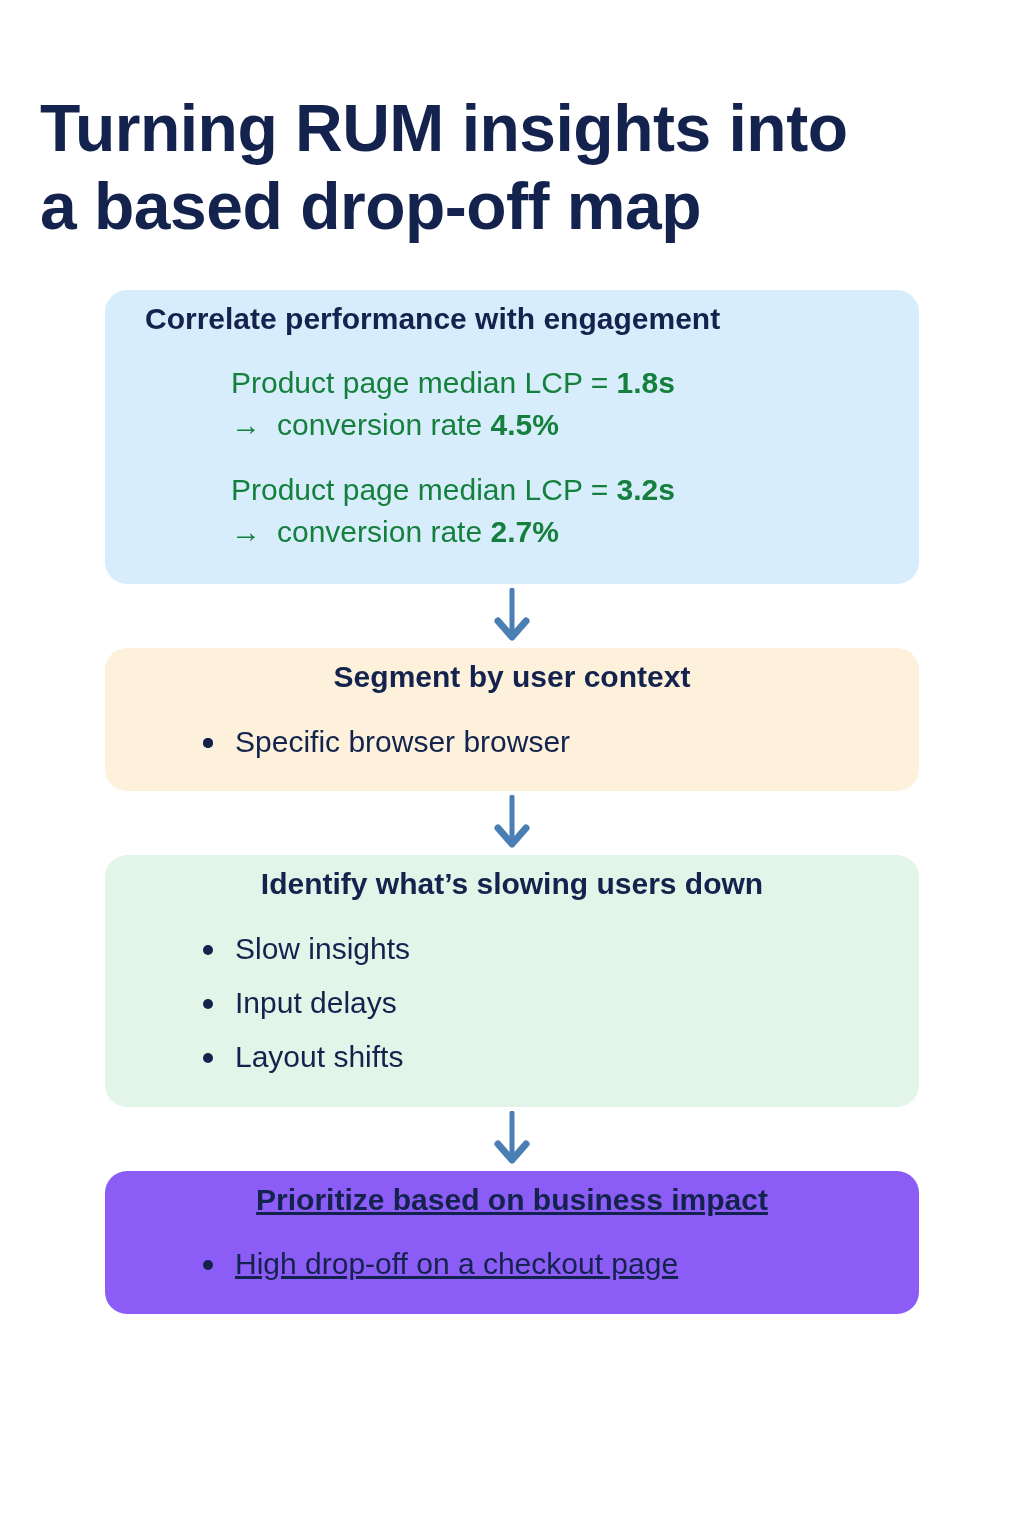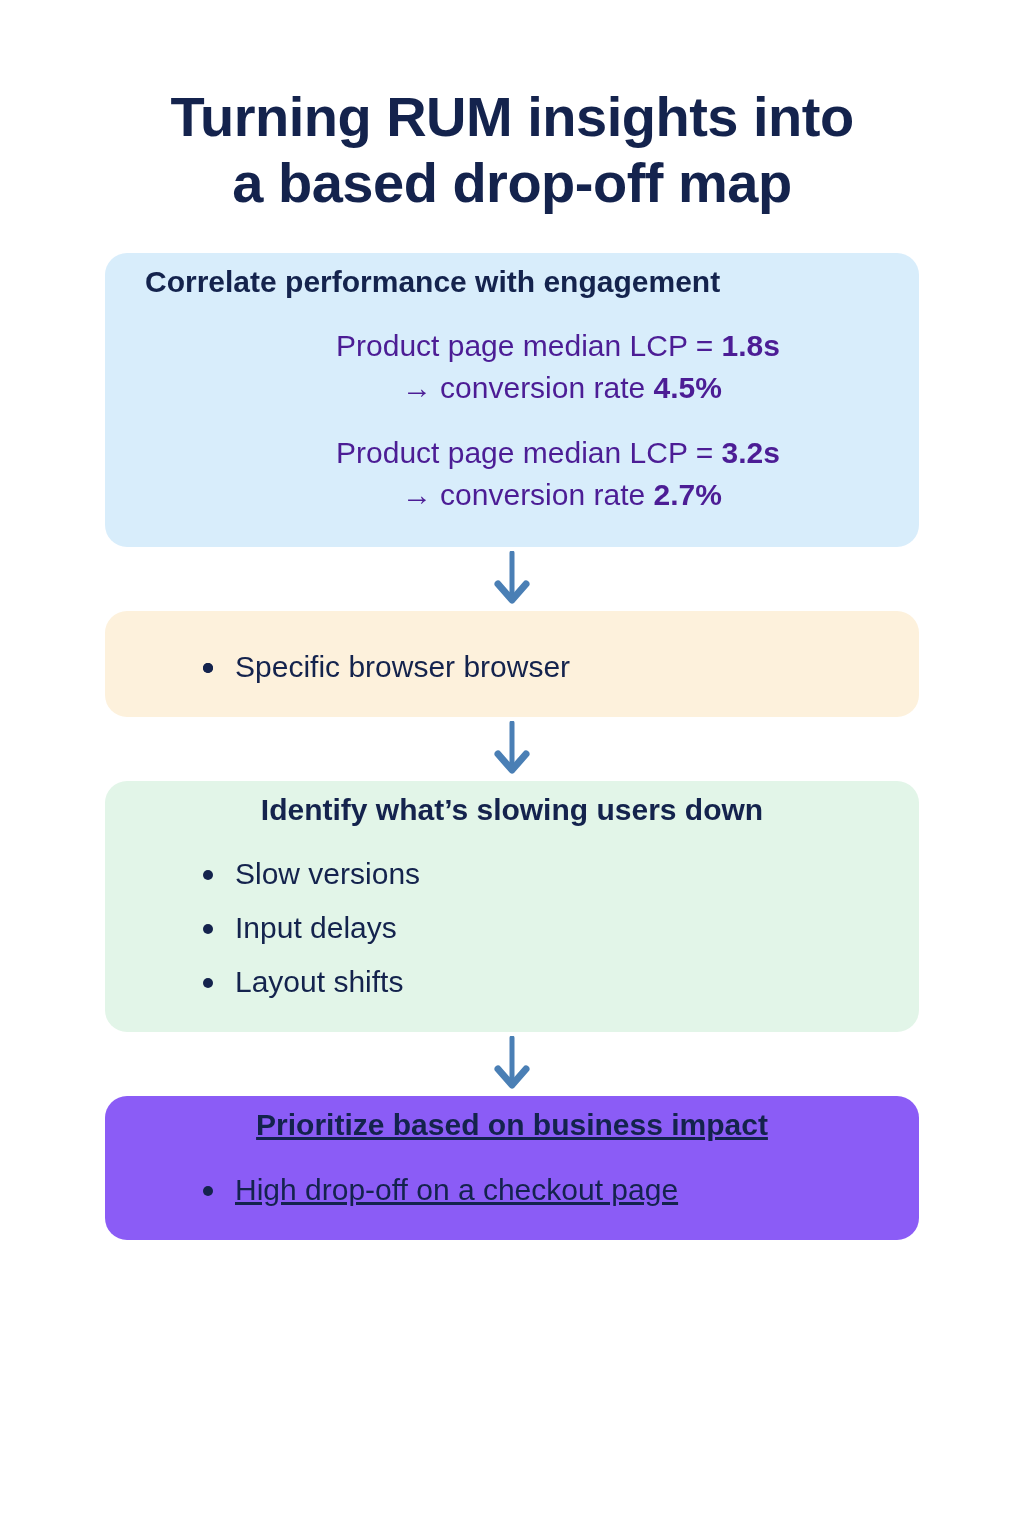--- a/index.html
+++ b/index.html
@@ -17,23 +17,23 @@
 
   .page {
     position: relative;
     width: 1024px;
     height: 1536px;
     box-sizing: border-box;
   }
 
   
   .title {
-    text-align: center;
+    text-align: left;
     padding: 46px 40px 0 40px;
-    font-size: 56px;
+    font-size: 66px;
     line-height: 1.18;
     font-weight: bold;
     letter-spacing: -0.5px;
     color: #14234d;
   }
   .title-line { display: block; }
 
   
   .flow {
     margin-top: 30px;
@@ -63,23 +63,22 @@
   .card-title.center { text-align: center; }
 
   
   .metric-block {
     padding-left: 92px;
     margin-top: 24px;
   }
   .metric-line {
     font-size: 30px;
     line-height: 1.42;
-    color: #4c1d95;
+    color: #15803d;
     white-space: nowrap;
-    text-align: center;
   }
   .metric-line .accent { font-weight: bold; }
   .metric-arrow {
     display: inline-block;
     width: 46px;
     font-size: 30px;
   }
   .metric-group + .metric-group { margin-top: 22px; }
 
   
@@ -145,39 +144,40 @@
     <div class="connector">
       <span>
         <svg width="40" height="56" viewBox="0 0 40 56">
           <path d="M20 2 L20 44" stroke="#4a7fb5" stroke-width="5" fill="none" stroke-linecap="round"></path>
           <path d="M6 33 L20 49 L34 33" stroke="#4a7fb5" stroke-width="7" fill="none" stroke-linecap="round" stroke-linejoin="round"></path>
         </svg>
       </span>
     </div>
 
     <div class="card cream">
+      <div class="card-title center">Segment by user context</div>
       <ul class="bullets">
         <li><span class="dot"></span></li>
         <li><span class="dot"></span><span>Specific browser browser</span></li>
       </ul>
     </div>
 
     <div class="connector">
       <span>
         <svg width="40" height="56" viewBox="0 0 40 56">
           <path d="M20 2 L20 44" stroke="#4a7fb5" stroke-width="5" fill="none" stroke-linecap="round"></path>
           <path d="M6 33 L20 49 L34 33" stroke="#4a7fb5" stroke-width="7" fill="none" stroke-linecap="round" stroke-linejoin="round"></path>
         </svg>
       </span>
     </div>
 
     <div class="card mint">
       <div class="card-title center">Identify what’s slowing users down</div>
       <ul class="bullets">
-        <li><span class="dot"></span><span>Slow versions</span></li>
+        <li><span class="dot"></span><span>Slow insights</span></li>
         <li><span class="dot"></span><span>Input delays</span></li>
         <li><span class="dot"></span><span>Layout shifts</span></li>
       </ul>
     </div>
 
     <div class="connector">
       <span>
         <svg width="40" height="56" viewBox="0 0 40 56">
           <path d="M20 2 L20 44" stroke="#4a7fb5" stroke-width="5" fill="none" stroke-linecap="round"></path>
           <path d="M6 33 L20 49 L34 33" stroke="#4a7fb5" stroke-width="7" fill="none" stroke-linecap="round" stroke-linejoin="round"></path>

